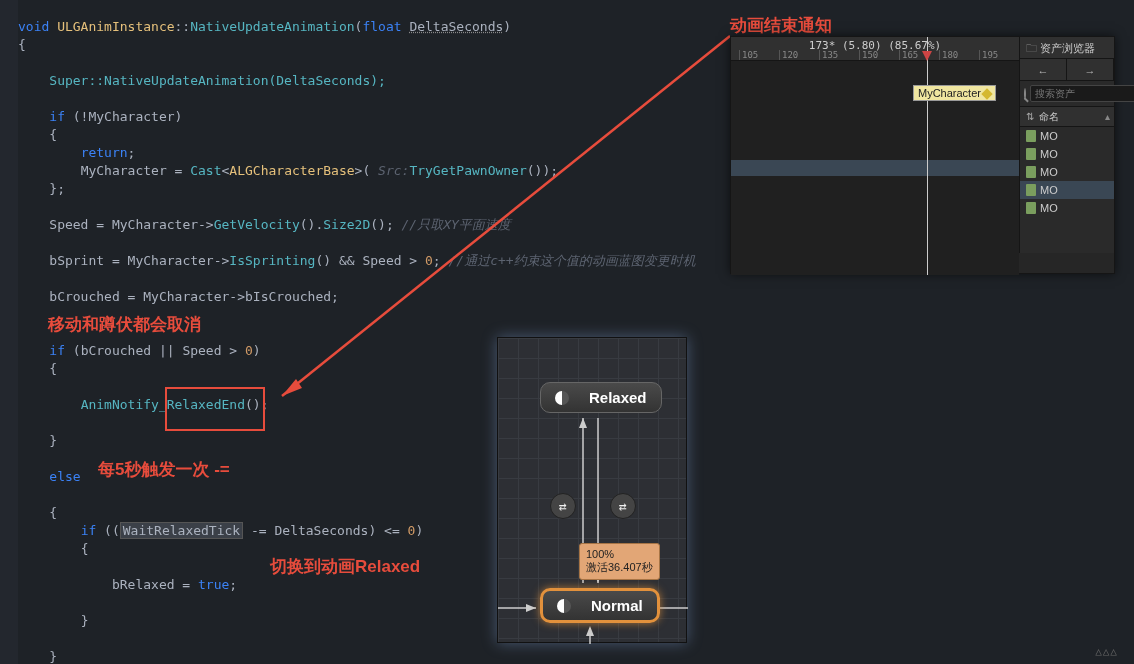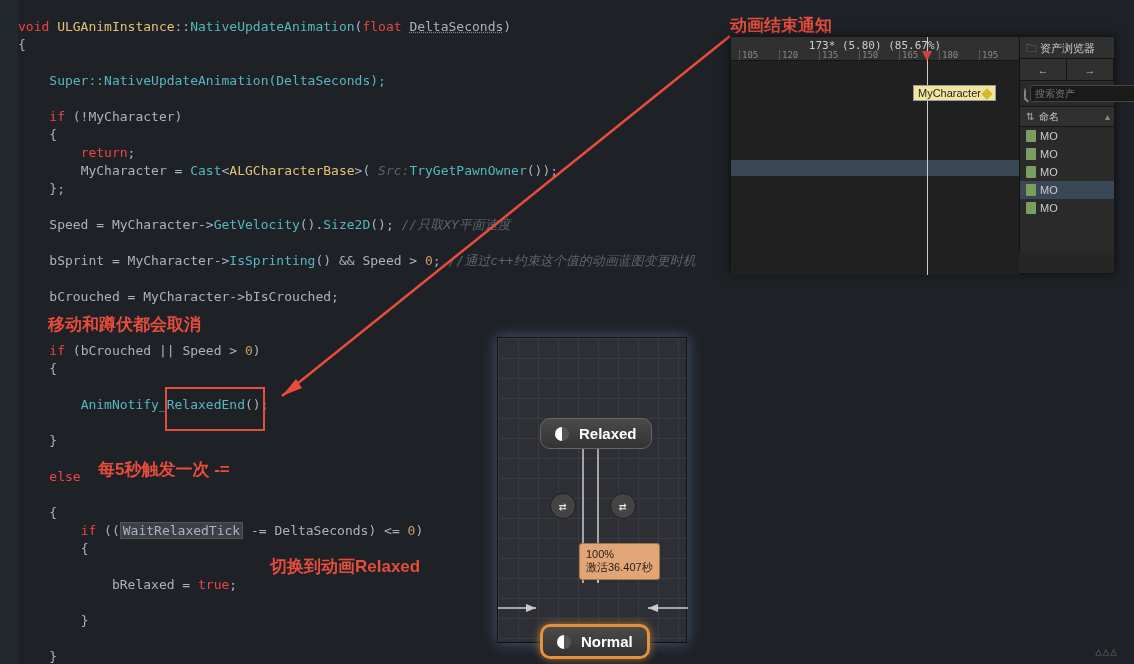--- a/index.html
+++ b/index.html
@@ -1,20 +1,20 @@
 <!DOCTYPE html>
 <html><head>
 <meta charset="utf-8">
 <style>
   * { margin:0; padding:0; box-sizing:border-box; }
   body { width:1134px; height:664px; background:#1e2227; font-family:'Consolas','Monaco',monospace; font-size:13px; color:#abb2bf; overflow:hidden; position:relative; }
   .gutter { position:absolute; left:0; top:0; width:18px; height:664px; background:#23272e; }
   .code-area { position:absolute; left:18px; top:0; width:1100px; }
   .line { height:18px; line-height:18px; white-space:pre; }
-  .kw { color:#ef4444; }
+  .kw { color:#3b82f6; }
   .type { color:#e5c07b; }
   .fn { color:#56b6c2; }
   .var { color:#abb2bf; }
   .punc { color:#abb2bf; }
   .num { color:#d19a66; }
   .comment { color:#5c6370; font-style:italic; }
   .hl { background:#3b4048; padding:0 2px; border:1px solid #555; }
   .annot-red { color:#e74c3c; font-weight:bold; font-family:'Microsoft YaHei',sans-serif; font-size:17px; position:absolute; }
   .red-box { position:absolute; border:2px solid #e74c3c; }
   .arrow-svg { position:absolute; left:0; top:0; pointer-events:none; }
@@ -43,21 +43,21 @@
   .search-ico:after { content:''; position:absolute; width:5px; height:1.5px; background:#888; bottom:-2px; right:-4px; transform:rotate(45deg);}
   .folder-ico { color:#888; margin-right:3px;}
   .sort-ico { display:inline-block; width:10px; height:10px; margin-right:3px; }
   .sort-ico:before { content:'⇅'; font-size:10px; color:#aaa;}
 
   .state-machine { position:absolute; left:497px; top:337px; width:190px; height:306px; background:#2d2f34; border:1px solid #111; box-shadow:0 0 14px rgba(156,192,254,0.35); background-image:
     linear-gradient(#383b41 1px, transparent 1px),
     linear-gradient(90deg,#383b41 1px, transparent 1px);
     background-size:20px 20px;
   }
-  .state-node { position:absolute; background:linear-gradient(#4a4a4a,#333); border:1px solid #666; border-radius:10px; padding:6px 14px; font-weight:bold; color:#fff; font-family:Arial,sans-serif; font-size:15px; display:flex; align-items:center; gap:10px;margin-top:36px;}
+  .state-node { position:absolute; background:linear-gradient(#4a4a4a,#333); border:1px solid #666; border-radius:10px; padding:6px 14px; font-weight:bold; color:#fff; font-family:Arial,sans-serif; font-size:15px; display:flex; align-items:center; gap:20px;}
   .state-node.active { border:3px solid #e2913c; box-shadow:0 0 8px rgba(226,145,60,0.7);}
   .half-circle { width:14px; height:14px; border-radius:50%; background:linear-gradient(90deg,#fff 50%,#555 50%); display:inline-block;}
   .trans-circle { position:absolute; width:26px; height:26px; background:#444; border:1px solid #222; border-radius:50%; display:flex; align-items:center; justify-content:center; color:#eee; font-size:13px;}
   .tooltip { position:absolute; background:#e2a676; color:#222; font-size:11px; padding:4px 6px; border-radius:3px; border:1px solid #a67445; font-family:'Microsoft YaHei',Arial,sans-serif;}
   .sm-arrow { stroke:#ccc; stroke-width:1.5; fill:none;}
   .sm-arrow-head { fill:#ccc; }
   .hidden-chars { position:absolute; right:16px; bottom:6px; color:#666; font-size:11px; letter-spacing:1px;}
 </style>
 </head>
 <body>

